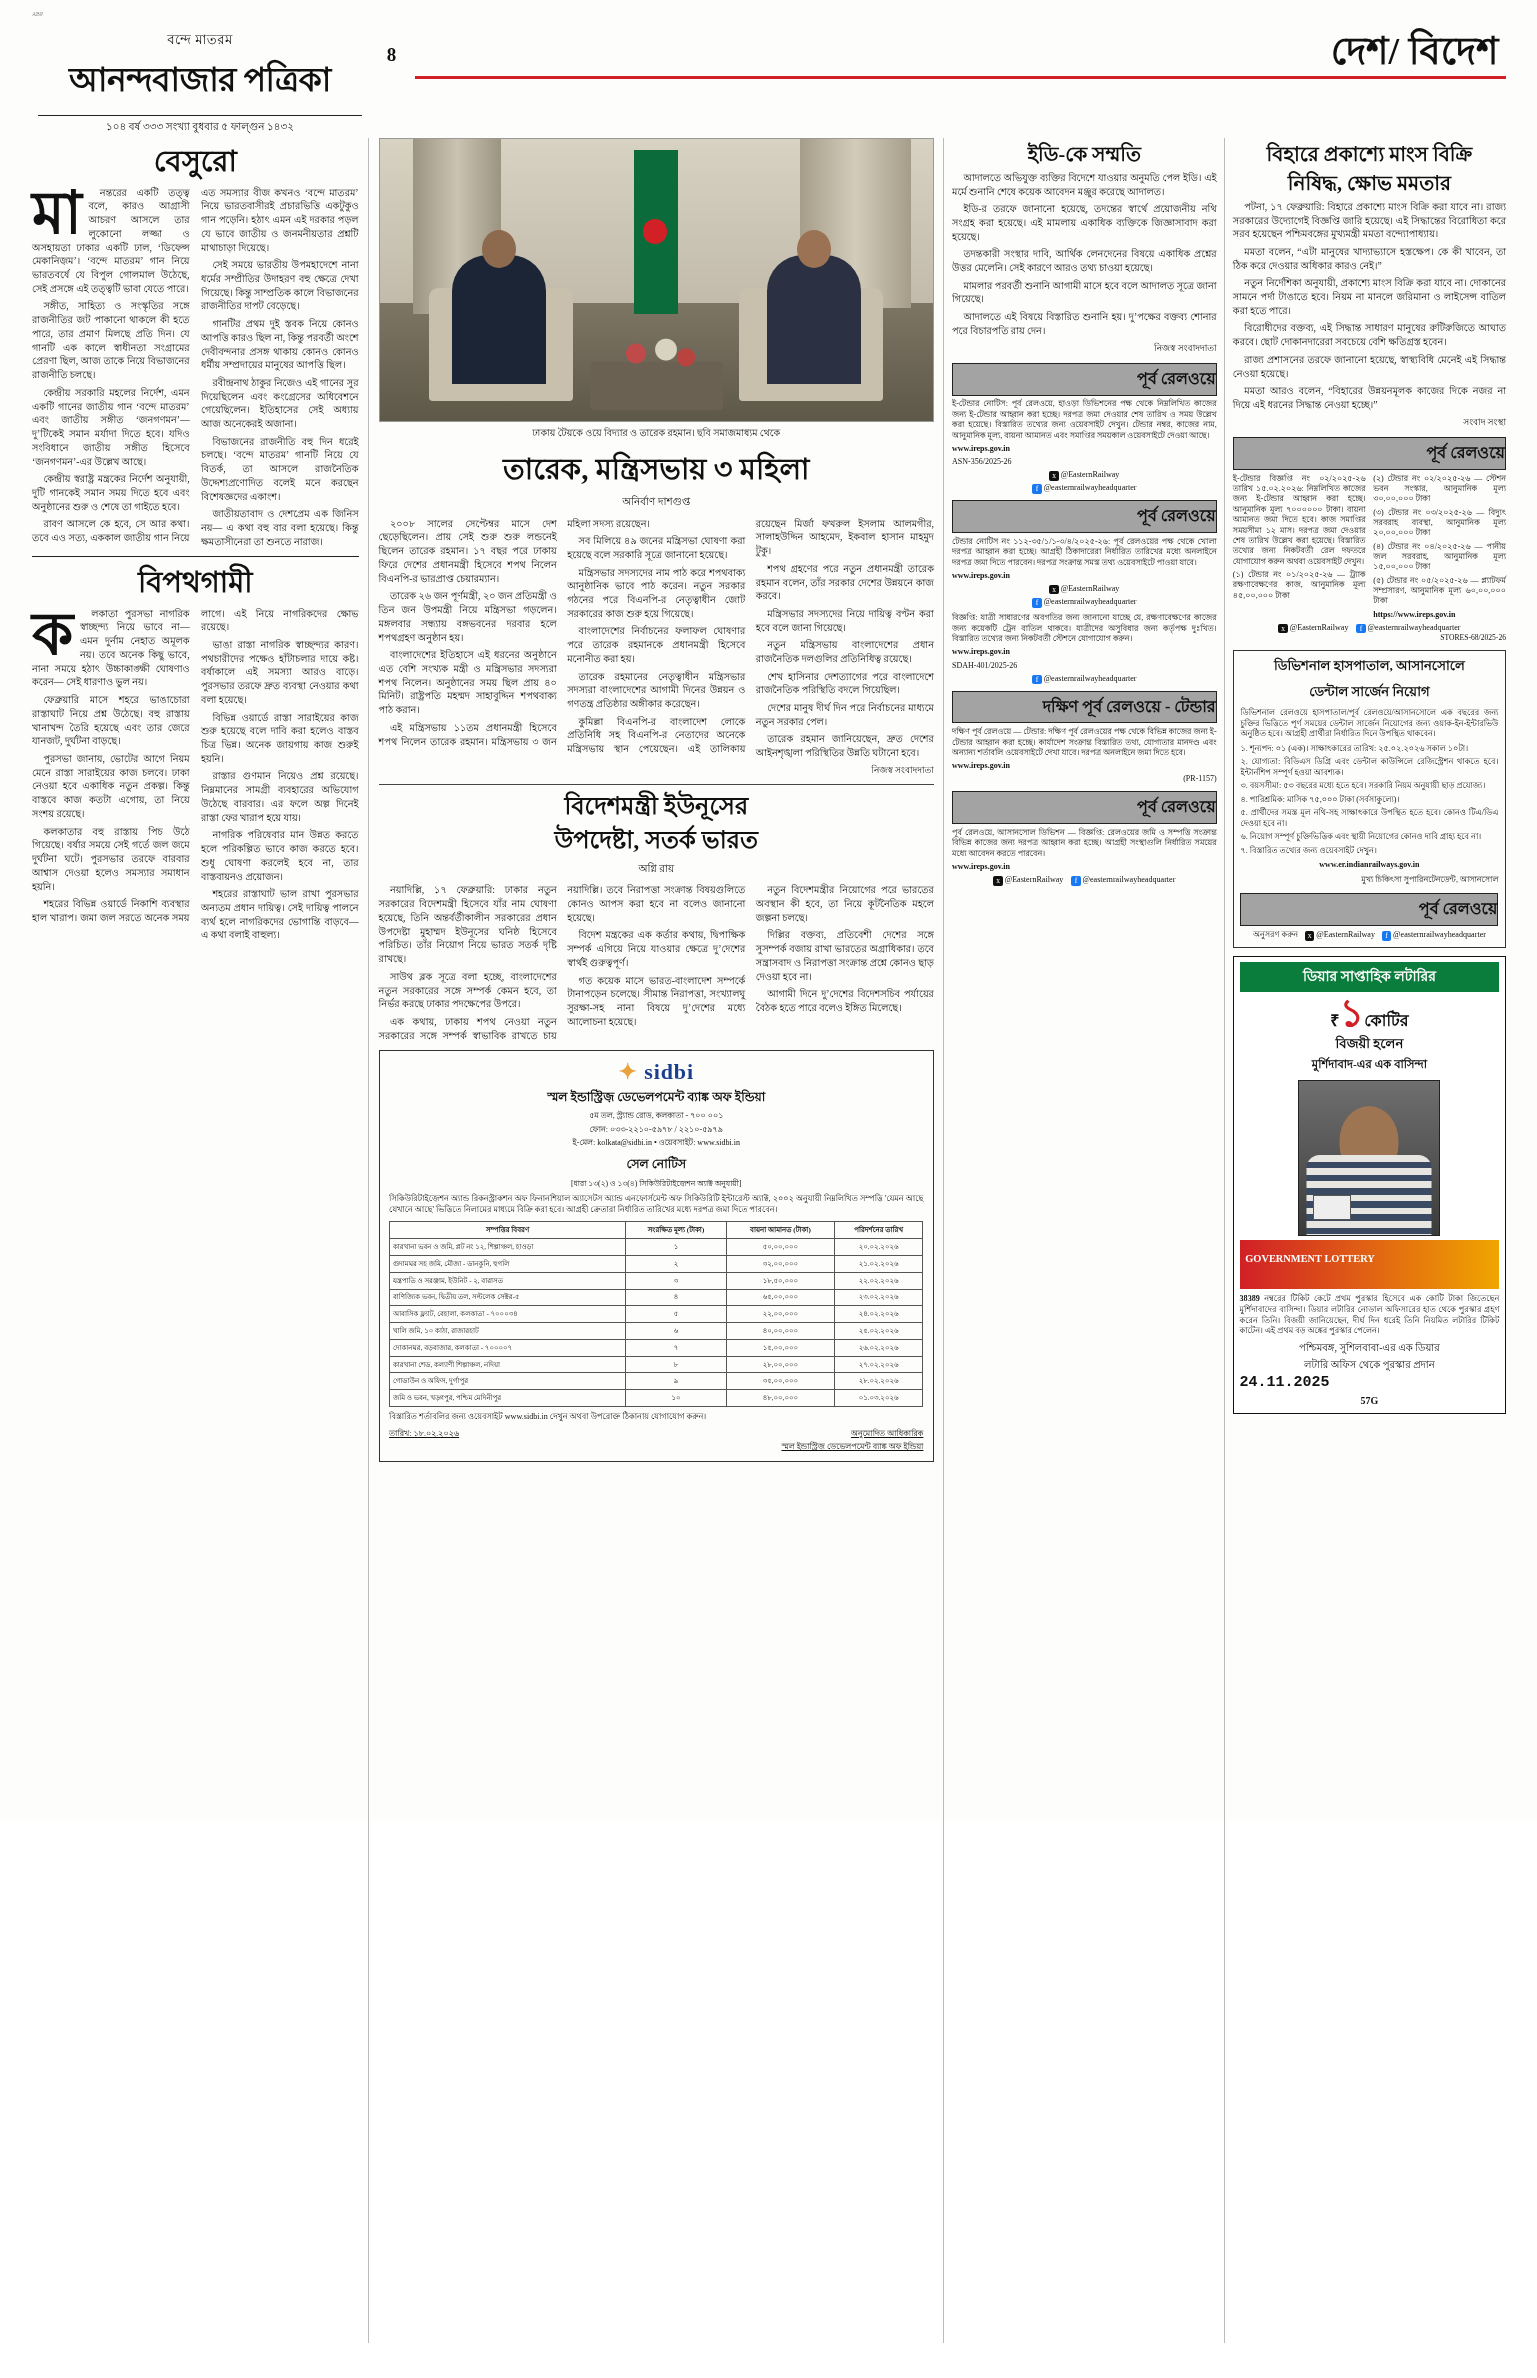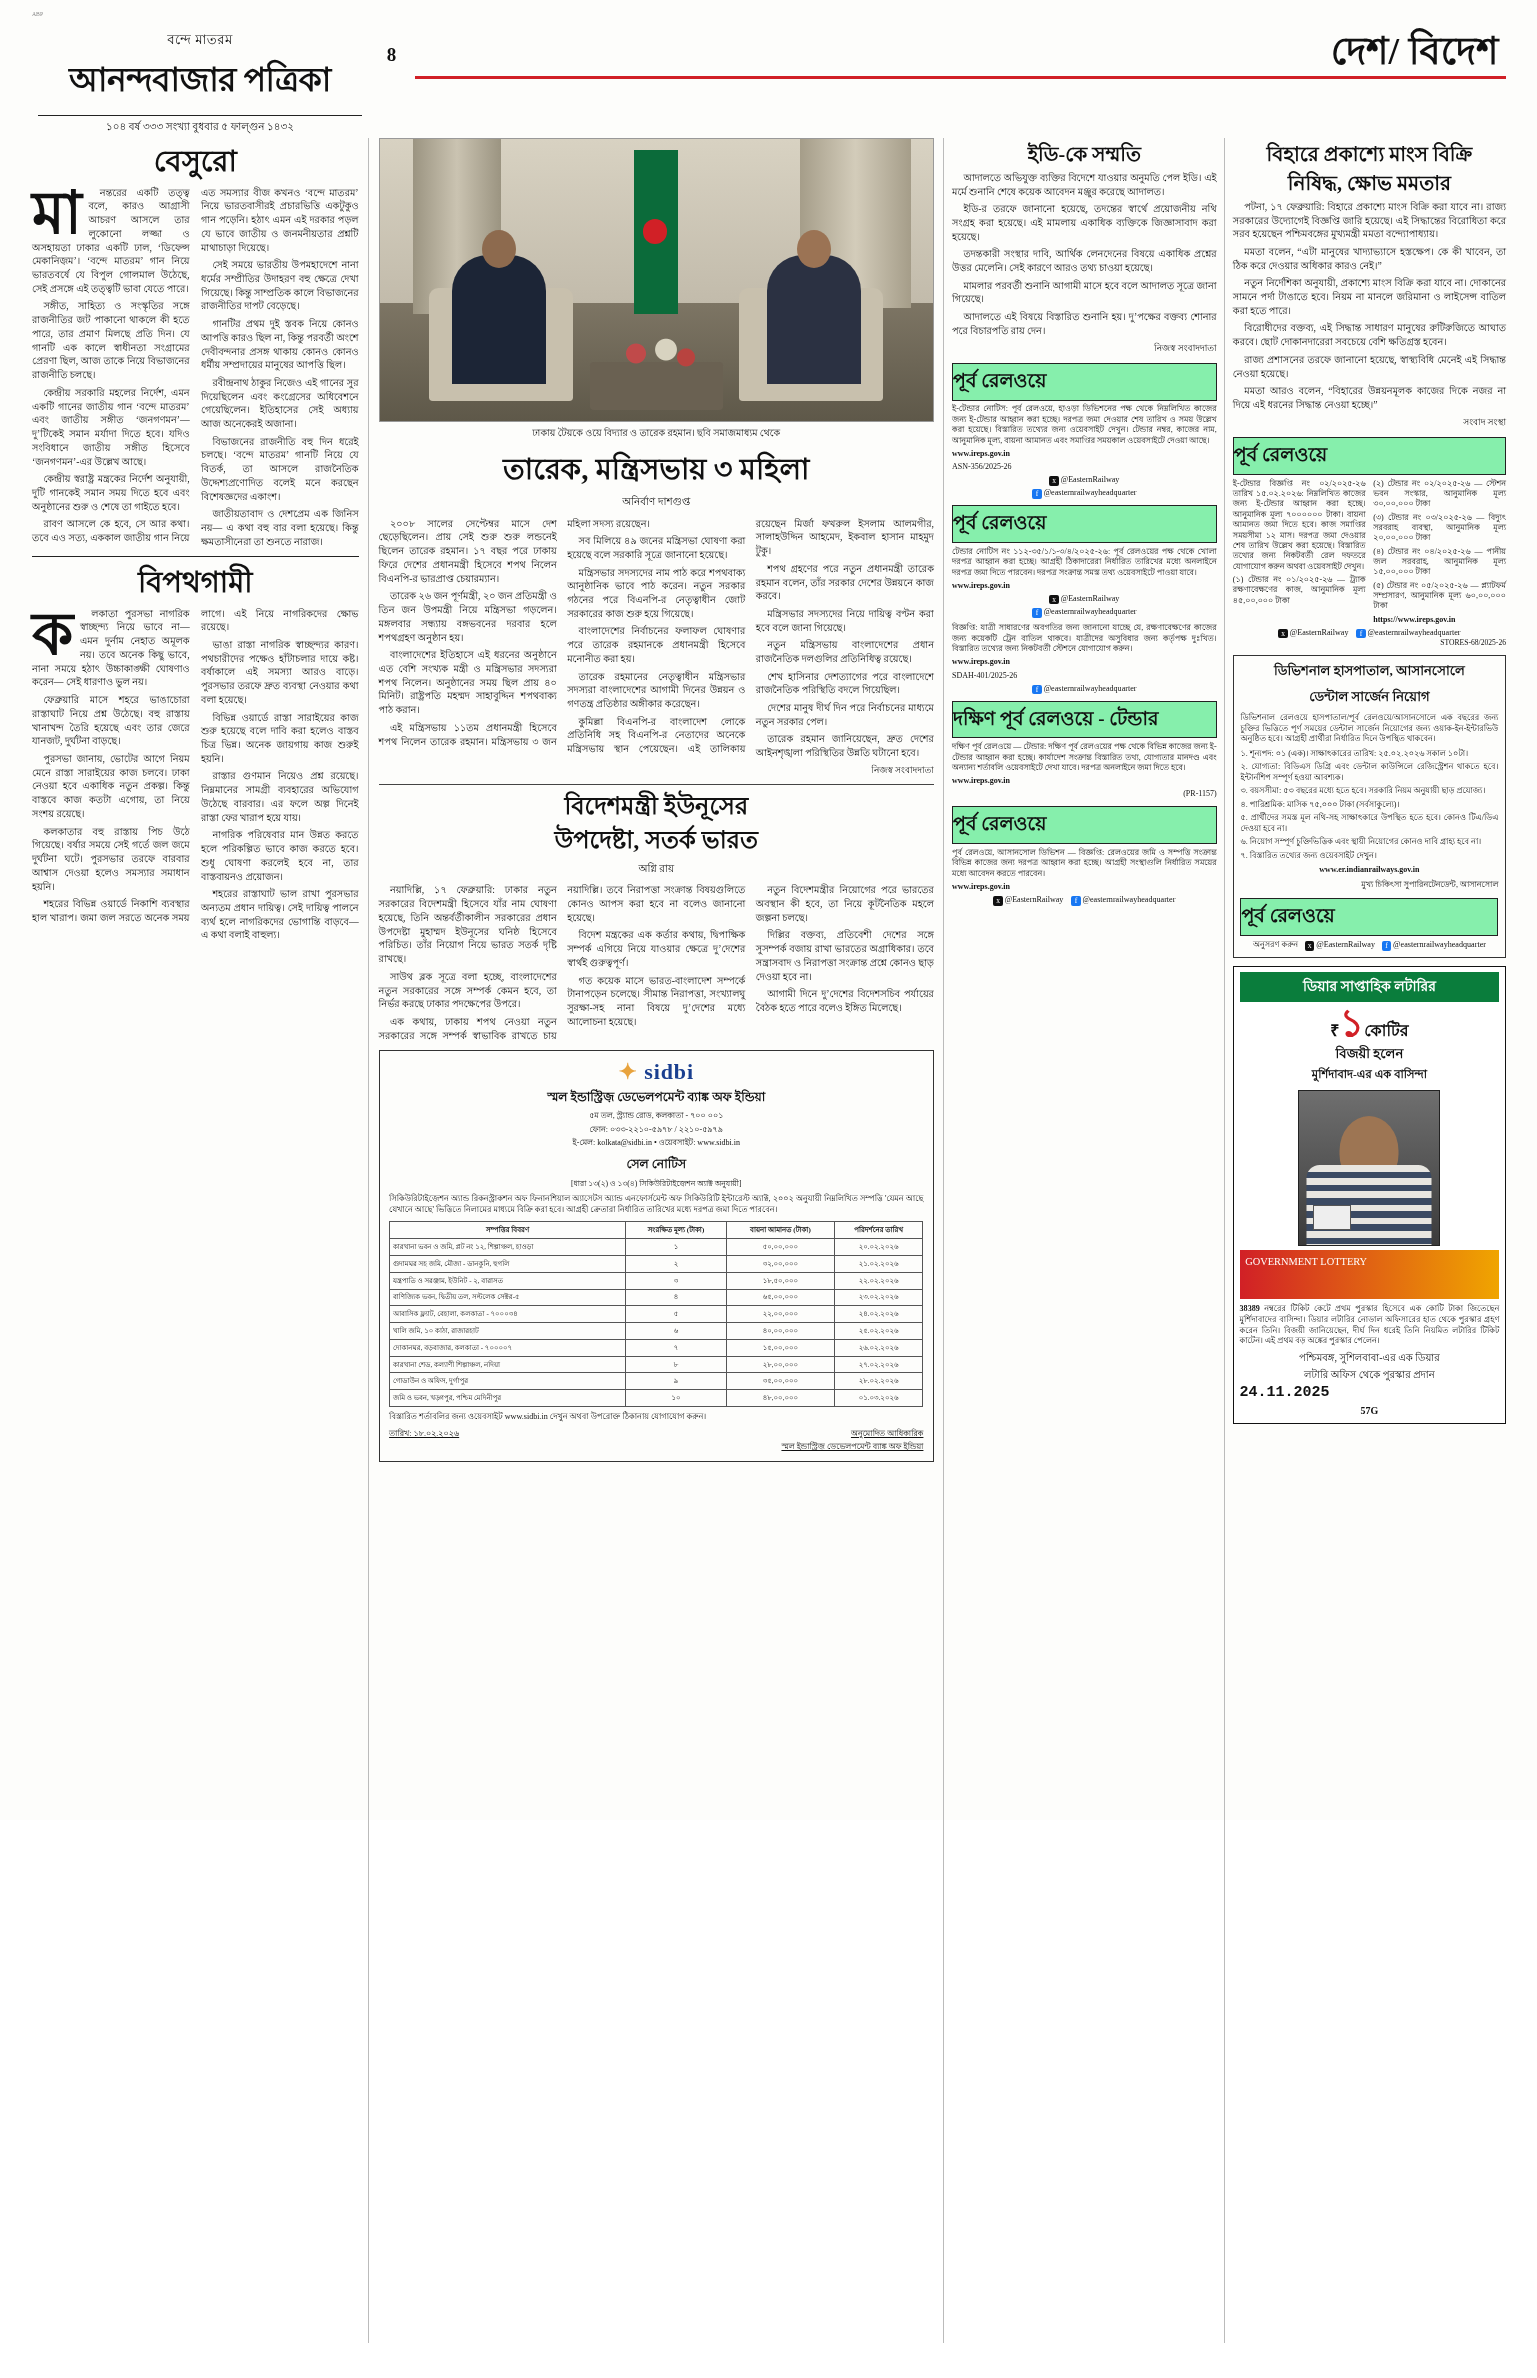--- a/index.html
+++ b/index.html
@@ -96,22 +96,22 @@
   .adbox { border:0.9px solid #333; margin:7.6px 0; padding:5.7px 6.6px; }
   .ad-head { text-align:center; font-weight:bold; font-size:13.2px; margin-bottom:3.8px; }
   .ad-body { font-size:8.1px; line-height:1.32; text-align:justify; }
   .ad-body p { margin:0 0 2.8px 0; }
   .ad-foot { font-size:8px; text-align:center; margin-top:3.8px; }
   .social { font-size:8.1px; text-align:center; margin-top:2.8px; }
   .sq { display:inline-block; width:9.5px; height:9.5px; background:#1877f2; color:#fff; font-size:7.6px; line-height:9.5px; text-align:center; border-radius:1.9px; vertical-align:-0.9px; margin-right:1.9px;}
   .sqx { display:inline-block; width:9.5px; height:9.5px; background:#111; color:#fff; font-size:7.6px; line-height:9.5px; text-align:center; border-radius:1.9px; vertical-align:-0.9px; margin-right:1.9px;}
 
   .railbar {
-    border:0.9px solid #222; text-align:left; font-weight:bold; font-size:19px;
-    padding:1.9px 0; margin:6.6px 0 3.8px 0; background:#86efac;
+    border:0.9px solid #222; text-align:right; font-weight:bold; font-size:16px;
+    padding:1.9px 0; margin:6.6px 0 3.8px 0; background:#a3a3a3;
   }
   .railnotice { font-size:8px; line-height:1.3; text-align:justify; }
   .railnotice p { margin:0 0 2.8px 0; }
   .rail-two { column-count:2; column-gap:7.6px; }
 
   .divline { border-top:0.9px solid #444; margin:6.6px 0; }
   .divline2 { border-top:1.9px solid #222; margin:7.6px 0; }
 
   
   .sidbi { border:0.9px solid #333; padding:7.6px 9.5px; margin-top:7.6px; }
@@ -130,21 +130,21 @@
   .lottery { border:1.9px solid #111; margin-top:7.6px; padding:5.7px; background:#fff; }
   .lot-top { background:#0a7d3c; color:#fff; font-weight:bold; text-align:center; font-size:14px; padding:2.8px 1.9px; }
   .lot-big { text-align:center; font-weight:bold; font-size:38px; color:#d12026; line-height:1; margin:1.9px 0; }
   .lot-big small { font-size:16px; color:#111; }
   .lot-sub { text-align:center; font-weight:bold; font-size:13.2px; }
   .lot-photo { width:142px; height:156px; margin:5.7px auto 3.8px auto; position:relative; background:linear-gradient(180deg,#6f6f6f,#3b3b3b); border:0.9px solid #222; overflow:hidden;}
   .lot-photo .head { position:absolute; left:50%; top:16%; transform:translateX(-50%); width:59px; height:70px; background:#9d7553; border-radius:50% 50% 45% 45%; }
   .lot-photo .torso { position:absolute; left:50%; bottom:0; transform:translateX(-50%); width:125px; height:52%; background:repeating-linear-gradient(180deg,#e8e6e1 0 6.6px,#3b4a63 6.6px 13.2px); border-radius:13.2px 13.2px 0 0;}
   .lot-photo .card { position:absolute; left:10%; bottom:10%; width:38px; height:24.6px; background:#eee; border:0.9px solid #555; }
   .lot-banner { width:100%; height:49px; background:linear-gradient(90deg,#d12026,#f0a500); position:relative; overflow:hidden; margin-top:3.8px;}
-  .lot-banner span { position:absolute; left:5.7px; top:6px; color:#fff; font-weight:normal; font-size:10.4px; }
+  .lot-banner span { position:absolute; left:5.7px; top:13px; color:#fff; font-weight:bold; font-size:10.4px; }
   .lot-text { font-size:8.1px; line-height:1.34; text-align:justify; margin-top:4.7px; }
   .lot-foot { font-size:10px; text-align:center; margin-top:3.8px; line-height:1.3;}
   .lot-date { text-align:left; font-weight:bold; font-size:15px; margin-top:2.8px;font-family:Liberation Mono, monospace; }
 
   .tiny { font-size:7.6px; }
   .rt { text-align:right; }
   .bold { font-weight:bold; }
   .srcline { font-size:9px; text-align:right; margin-top:2.8px; }
   .logo-tiny { position:absolute; left:32px; top:11.4px; font-size:5.7px; color:#888; }
 </style>

